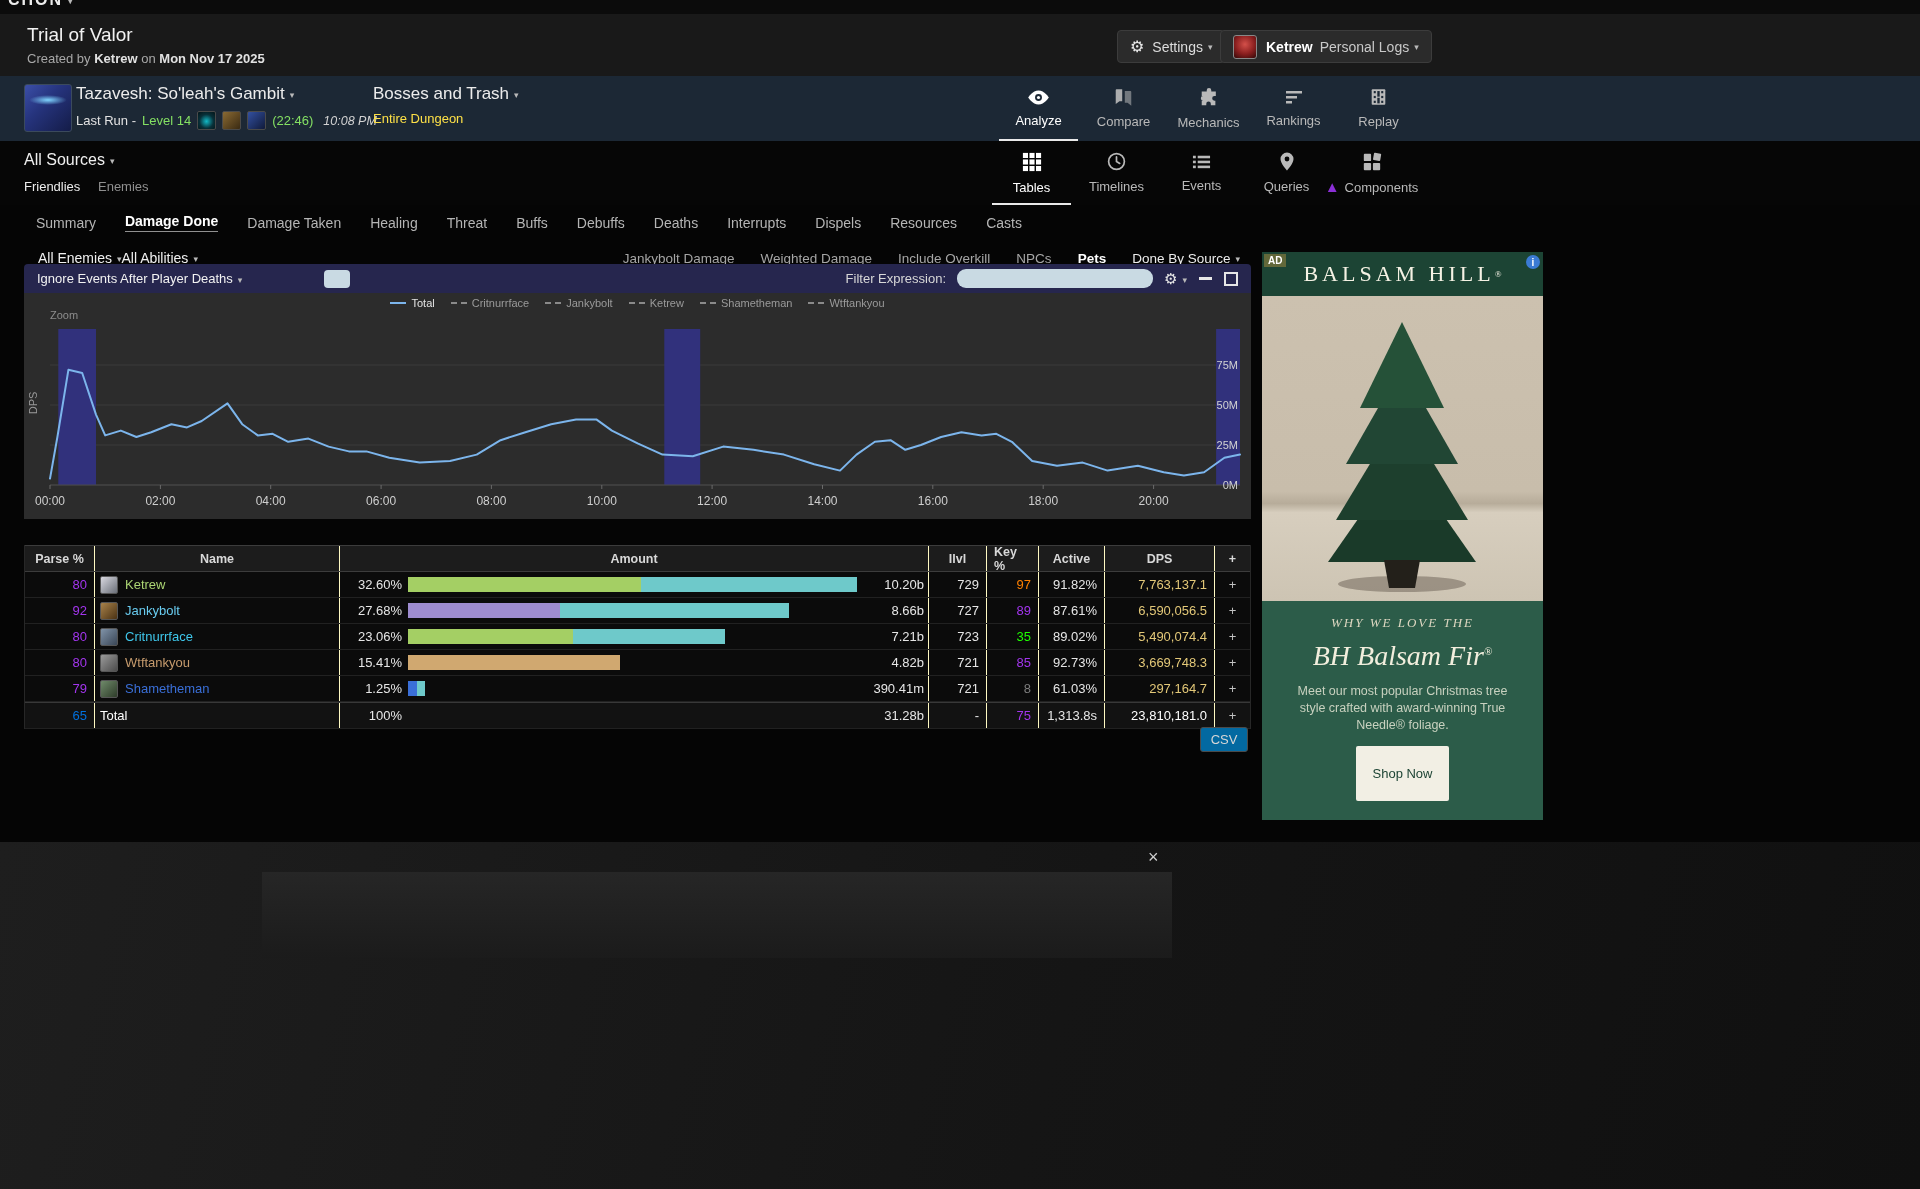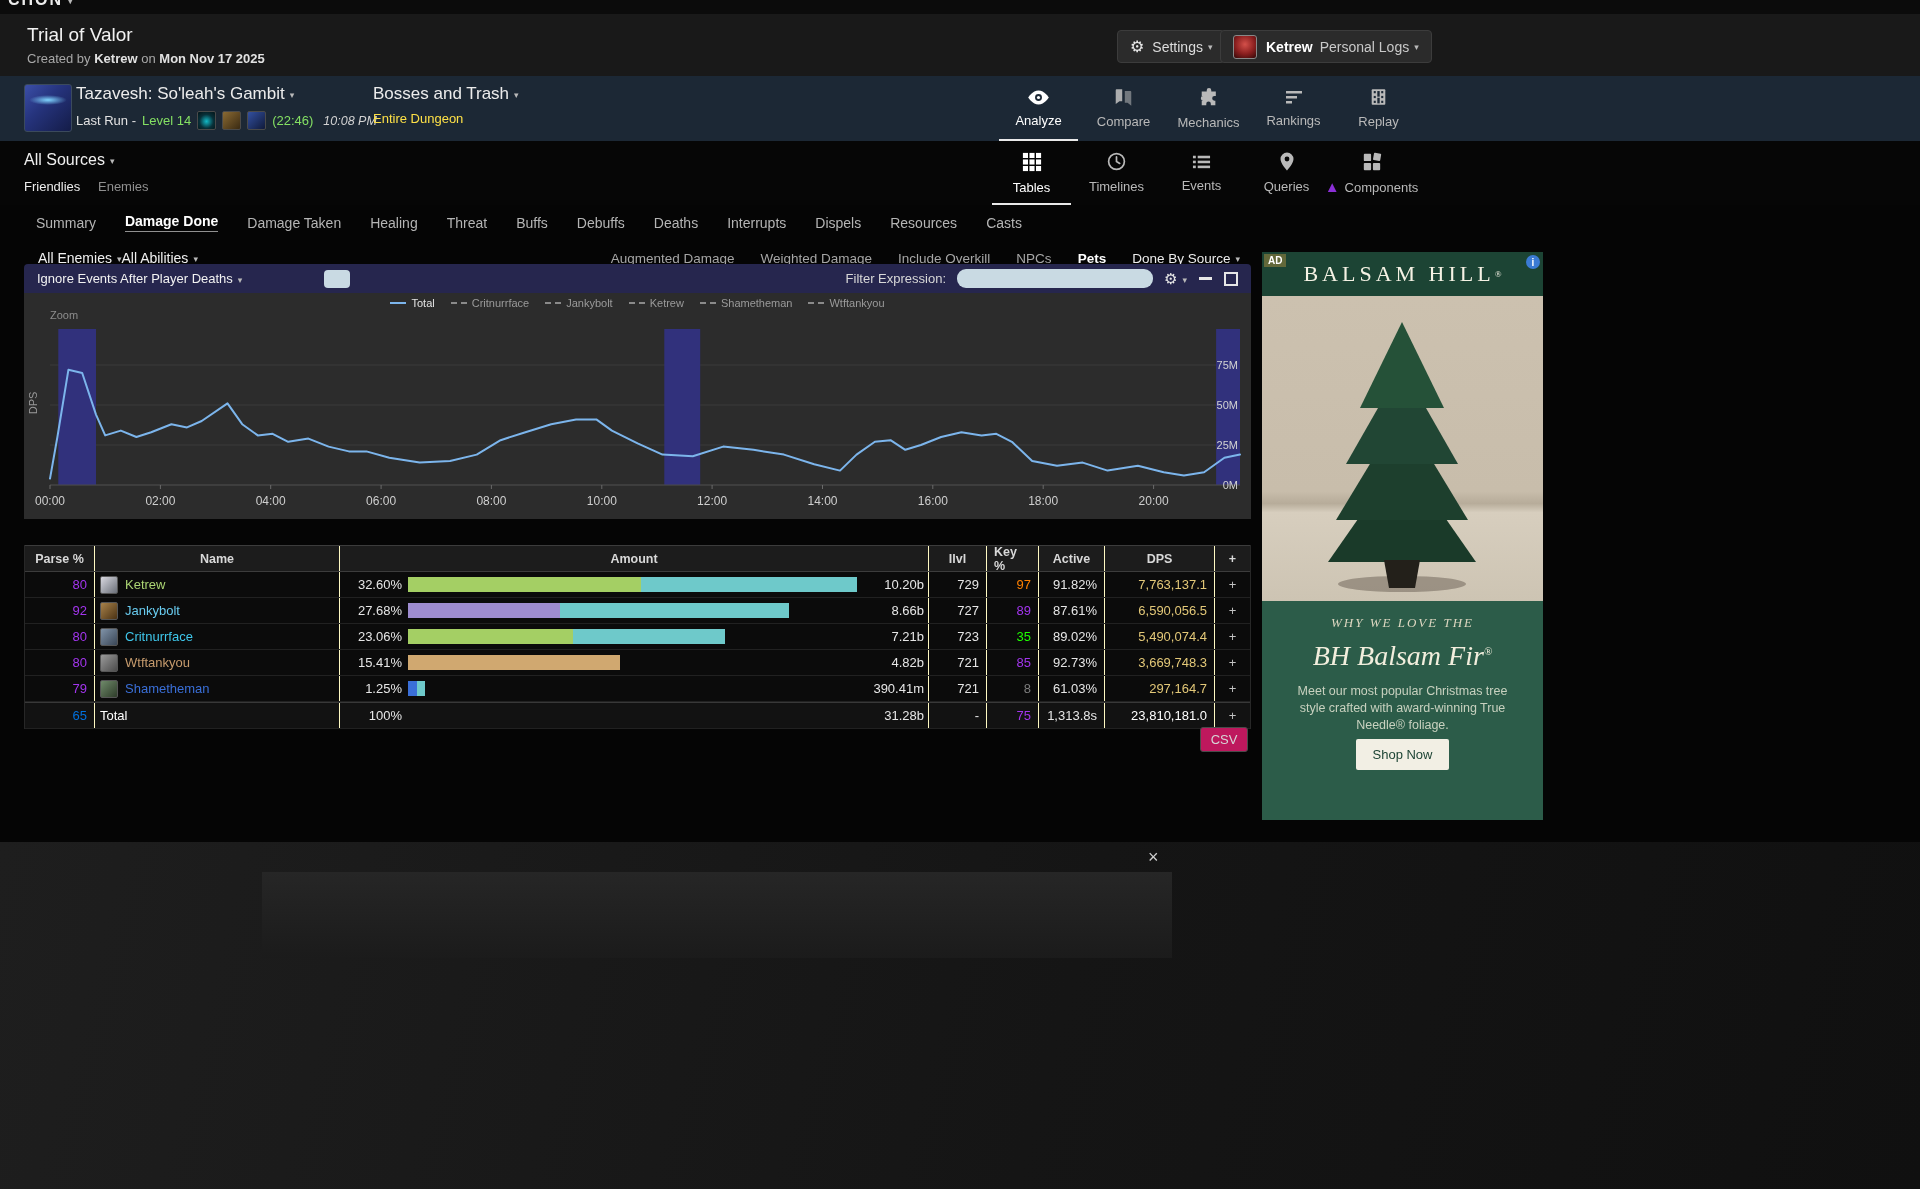--- a/index.html
+++ b/index.html
@@ -103,36 +103,36 @@
   .tc.center{justify-content:center;}
   .tc.name{gap:7px;padding-left:5px;}
   .spec{width:18px;height:18px;flex:none;border:1px solid #565656;border-radius:2px;box-sizing:border-box;}
   .tc.amount{padding:0 4px;}
   .pct{width:58px;text-align:right;flex:none;margin-right:6px;}
   .barwrap{flex:1;height:15px;}
   .bar{height:100%;display:flex;}
   .seg{height:100%;}
   .amt{width:62px;text-align:right;flex:none;}
   .plus{justify-content:center;color:#c2c2c2;cursor:pointer;}
-  .csv-btn{position:absolute;left:1200px;top:727px;width:48px;height:25px;background:#be185d;border:1px solid #4a4a4a;
+  .csv-btn{position:absolute;left:1200px;top:727px;width:48px;height:25px;background:#0369a1;border:1px solid #4a4a4a;
            border-radius:3px;color:#d6d6d6;font-size:13px;font-family:"Liberation Sans",sans-serif;cursor:pointer;}
 
   
   .ad{position:absolute;left:1262px;top:252px;width:281px;height:568px;}
   .ad-band{height:44px;background:#1c4434;display:flex;align-items:center;justify-content:center;
            font-family:"Liberation Serif",serif;font-size:22px;letter-spacing:4px;color:#f5f2e4;}
   .ad-band sup{font-size:9px;letter-spacing:0;}
   .ad-photo{position:relative;height:305px;
             background:linear-gradient(180deg,#ccc1af 0%,#c8bdab 64%,#b7ac9a 68%,#d7cebe 71%,#cdc4b3 100%);}
   .ad-green{height:219px;background:#2c5c49;text-align:center;color:#e9e4d2;box-sizing:border-box;padding-top:14px;}
   .ad-tag{font-family:"Liberation Serif",serif;font-style:italic;font-size:13px;letter-spacing:2px;color:#ddd7c1;}
   .ad-prod{font-family:"Liberation Serif",serif;font-style:italic;font-size:28px;color:#f2eedd;margin-top:9px;}
   .ad-prod sup{font-size:11px;}
   .ad-body{width:228px;margin:11px auto 0;font-size:12.5px;line-height:1.35;color:#c8d1bf;}
-  .ad-cta{margin-top:5px;padding:8px 17px;background:#f2efe4;color:#1d4434;border:none;border-radius:2px;
+  .ad-cta{margin-top:12px;padding:20px 17px;background:#f2efe4;color:#1d4434;border:none;border-radius:2px;
           font-size:13px;font-family:"Liberation Sans",sans-serif;cursor:pointer;}
   .ad-chip{position:absolute;left:2px;top:2px;background:rgba(110,110,60,.85);color:#fff;font-size:10px;
            font-weight:bold;padding:1px 4px;z-index:4;}
   .ad-info{position:absolute;right:3px;top:3px;width:14px;height:14px;border-radius:50%;background:#3b7bd4;color:#fff;
            font-size:10px;font-weight:bold;display:flex;align-items:center;justify-content:center;z-index:4;cursor:pointer;}
 
   
   .bottom-region{position:absolute;left:0;top:842px;width:100%;height:347px;
                  background:linear-gradient(105deg,#1e1e1e 0%,#151515 55%,#101010 100%);}
   .video-strip{position:absolute;left:262px;top:872px;width:910px;height:86px;
@@ -308,21 +308,21 @@
       <div class="mtab">Resources</div>
       <div class="mtab">Casts</div>
     </div>
 
   <div class="filterbar">
     <div class="fleft">
       <span><span>All Enemies</span><span class="caret">▾</span></span>
       <span><span>All Abilities</span><span class="caret">▾</span></span>
     </div>
     <div class="fright" id="filter-options">
-        <span class="fopt">Augmented Damage</span>
+        <span class="fopt">Jankybolt Damage</span>
         <span class="fopt">Weighted Damage</span>
         <span class="fopt">Include Overkill</span>
         <span class="fopt">NPCs</span>
         <span class="fopt active">Pets</span>
         <span class="fopt dropdown">Done By Source<span class="caret">▾</span></span>
       </div>
   </div>
 
   <div class="panel">
     <div class="panel-hdr">

